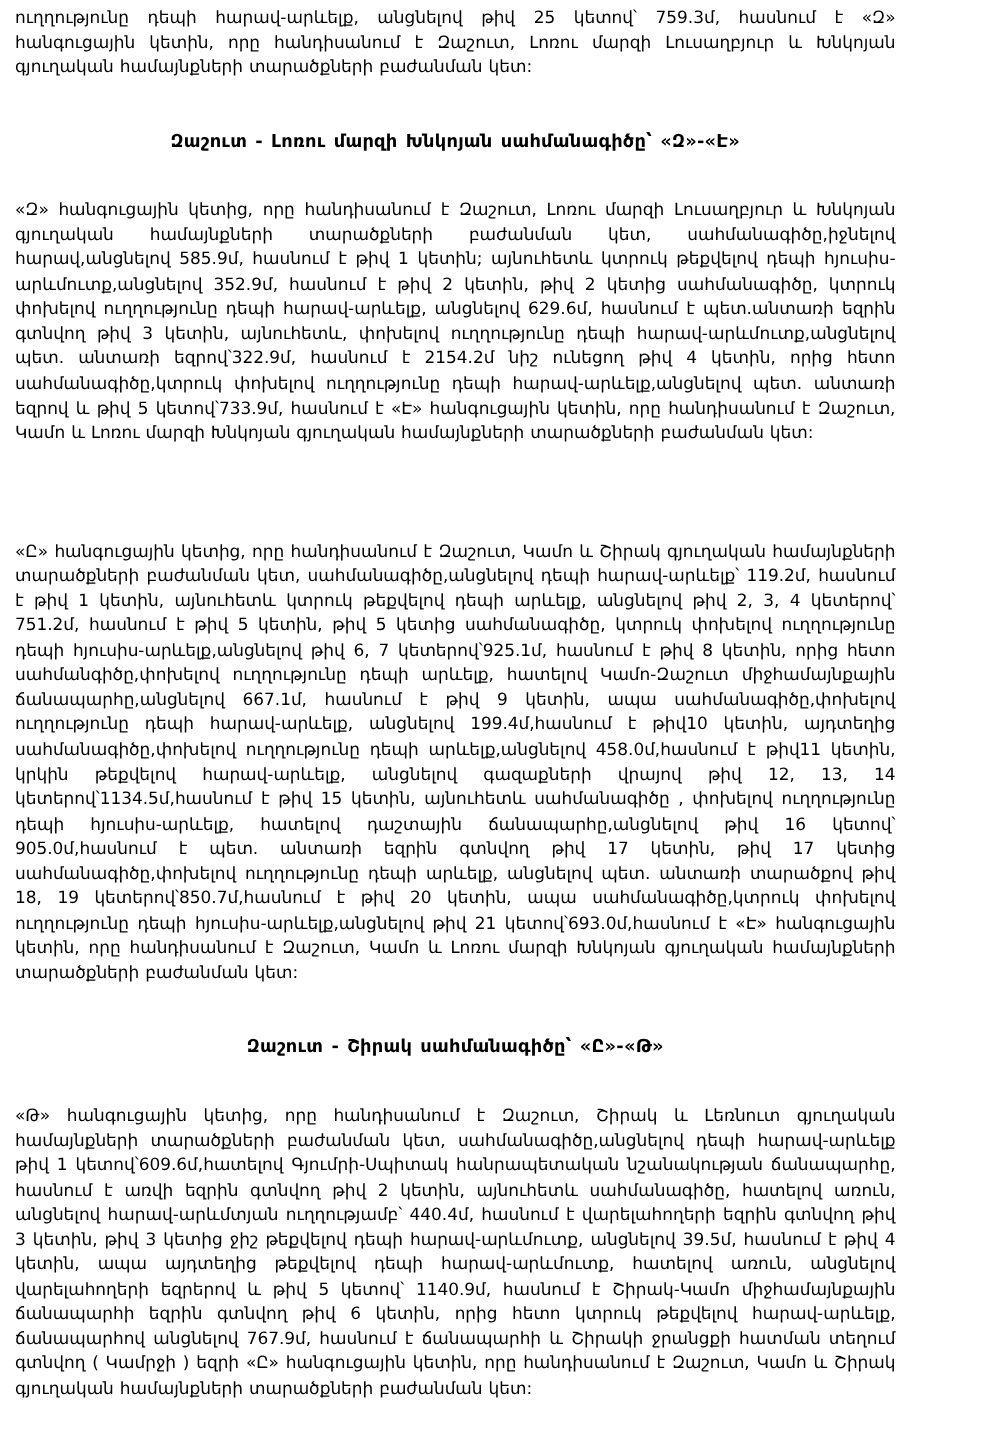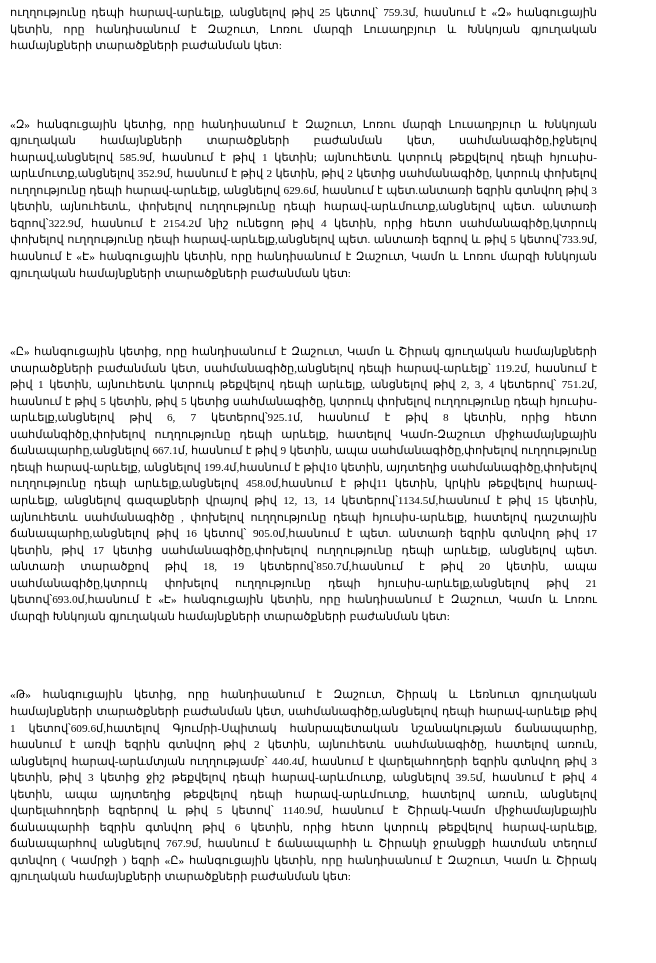--- a/index.html
+++ b/index.html
@@ -13,21 +13,20 @@
     color: #000000;
     font-family: "DejaVu Sans", "Liberation Sans", sans-serif;
     overflow: hidden;
   }
   .page {
     position: relative;
     width: 608px;
     height: 963px;
     padding: 0;
     box-sizing: border-box;
-    font-family: Liberation Serif, serif;
   }
   .doc {
     padding: 4px 11px 0 10px;
     box-sizing: border-box;
   }
   p.para {
     margin: 0 0 0 0;
     text-align: justify;
     text-justify: inter-word;
     font-size: 11.3px;
@@ -51,33 +50,35 @@
 </head>
 <body>
 
 <div class="page">
   <div class="doc">
 
     <p class="para">ուղղությունը դեպի հարավ-արևելք, անցնելով թիվ 25 կետով՝ 759.3մ, հասնում է «Զ» հանգուցային կետին, որը հանդիսանում է Զաշուտ, Լոռու մարզի Լուսաղբյուր և Խնկոյան գյուղական համայնքների տարածքների բաժանման կետ:</p>
 
     <div class="sp-head-before"></div>
 
+    <h2 class="heading">Զաշուտ - Լոռու մարզի Խնկոյան  սահմանագիծը՝ «Զ»-«Է»</h2>
 
     <div class="sp-head-after"></div>
 
     <p class="para">«Զ» հանգուցային կետից, որը հանդիսանում է Զաշուտ, Լոռու մարզի Լուսաղբյուր և Խնկոյան գյուղական համայնքների տարածքների բաժանման կետ, սահմանագիծը,իջնելով հարավ,անցնելով 585.9մ, հասնում է թիվ 1 կետին;   այնուհետև կտրուկ թեքվելով դեպի հյուսիս-արևմուտք,անցնելով 352.9մ, հասնում է թիվ 2 կետին, թիվ 2 կետից սահմանագիծը, կտրուկ փոխելով ուղղությունը դեպի հարավ-արևելք, անցնելով 629.6մ, հասնում է պետ.անտառի եզրին գտնվող թիվ 3 կետին, այնուհետև, փոխելով ուղղությունը դեպի հարավ-արևմուտք,անցնելով պետ. անտառի եզրով՝322.9մ, հասնում է 2154.2մ նիշ ունեցող թիվ 4 կետին, որից հետո սահմանագիծը,կտրուկ փոխելով ուղղությունը դեպի հարավ-արևելք,անցնելով պետ. անտառի եզրով և թիվ 5 կետով՝733.9մ, հասնում է «Է» հանգուցային կետին, որը հանդիսանում է Զաշուտ, Կամո և Լոռու մարզի Խնկոյան գյուղական համայնքների տարածքների բաժանման կետ:</p>
 
     <div class="sp-head-before"></div>
 
 
     <div class="sp-head-after"></div>
 
     <p class="para">«Ը» հանգուցային կետից, որը հանդիսանում է Զաշուտ, Կամո և Շիրակ գյուղական համայնքների տարածքների բաժանման կետ, սահմանագիծը,անցնելով դեպի հարավ-արևելք՝ 119.2մ, հասնում է թիվ 1 կետին, այնուհետև կտրուկ թեքվելով դեպի արևելք, անցնելով թիվ  2, 3, 4  կետերով՝ 751.2մ, հասնում է թիվ 5 կետին, թիվ 5 կետից սահմանագիծը, կտրուկ փոխելով ուղղությունը դեպի հյուսիս-արևելք,անցնելով թիվ 6, 7 կետերով՝925.1մ, հասնում է թիվ 8 կետին, որից հետո սահմանգիծը,փոխելով ուղղությունը դեպի արևելք, հատելով Կամո-Զաշուտ միջհամայնքային ճանապարհը,անցնելով 667.1մ, հասնում է թիվ 9 կետին, ապա սահմանագիծը,փոխելով ուղղությունը դեպի հարավ-արևելք, անցնելով 199.4մ,հասնում է թիվ10 կետին, այդտեղից սահմանագիծը,փոխելով ուղղությունը դեպի արևելք,անցնելով 458.0մ,հասնում է թիվ11 կետին, կրկին թեքվելով հարավ-արևելք, անցնելով գազաքների վրայով թիվ 12, 13, 14  կետերով՝1134.5մ,հասնում է թիվ 15 կետին, այնուհետև  սահմանագիծը , փոխելով  ուղղությունը դեպի հյուսիս-արևելք,  հատելով դաշտային ճանապարհը,անցնելով թիվ 16 կետով՝ 905.0մ,հասնում է պետ. անտառի եզրին գտնվող թիվ 17 կետին, թիվ 17 կետից սահմանագիծը,փոխելով ուղղությունը դեպի արևելք, անցնելով պետ. անտառի տարածքով թիվ 18, 19  կետերով՝850.7մ,հասնում է թիվ 20 կետին, ապա սահմանագիծը,կտրուկ փոխելով ուղղությունը դեպի հյուսիս-արևելք,անցնելով թիվ 21 կետով՝693.0մ,հասնում է «Է» հանգուցային կետին, որը հանդիսանում է Զաշուտ, Կամո և Լոռու մարզի Խնկոյան գյուղական համայնքների տարածքների բաժանման կետ:</p>
 
     <div class="sp-head-before"></div>
 
+    <h2 class="heading">Զաշուտ - Շիրակ  սահմանագիծը՝  «Ը»-«Թ»</h2>
 
     <div class="sp-head-after"></div>
 
     <p class="para">«Թ» հանգուցային կետից, որը հանդիսանում է Զաշուտ, Շիրակ և Լեռնուտ գյուղական համայնքների տարածքների բաժանման կետ, սահմանագիծը,անցնելով դեպի հարավ-արևելք թիվ 1 կետով՝609.6մ,հատելով Գյումրի-Սպիտակ հանրապետական նշանակության ճանապարհը, հասնում է առվի եզրին գտնվող թիվ 2 կետին, այնուհետև սահմանագիծը, հատելով  առուն,  անցնելով  հարավ-արևմտյան  ուղղությամբ՝  440.4մ,  հասնում  է վարելահողերի եզրին գտնվող թիվ 3 կետին, թիվ 3 կետից ջիշ թեքվելով դեպի հարավ-արևմուտք, անցնելով 39.5մ, հասնում է թիվ 4 կետին, ապա այդտեղից թեքվելով դեպի հարավ-արևմուտք, հատելով առուն, անցնելով վարելահողերի եզրերով և թիվ 5 կետով՝ 1140.9մ, հասնում է Շիրակ-Կամո միջհամայնքային ճանապարհի եզրին գտնվող թիվ 6 կետին, որից հետո կտրուկ թեքվելով հարավ-արևելք, ճանապարհով անցնելով 767.9մ, հասնում է ճանապարհի և Շիրակի ջրանցքի հատման տեղում գտնվող ( Կամրջի ) եզրի «Ը» հանգուցային կետին, որը հանդիսանում է Զաշուտ, Կամո և Շիրակ գյուղական համայնքների տարածքների բաժանման կետ:</p>
 
   </div>
 </div>
 
 </body></html>

